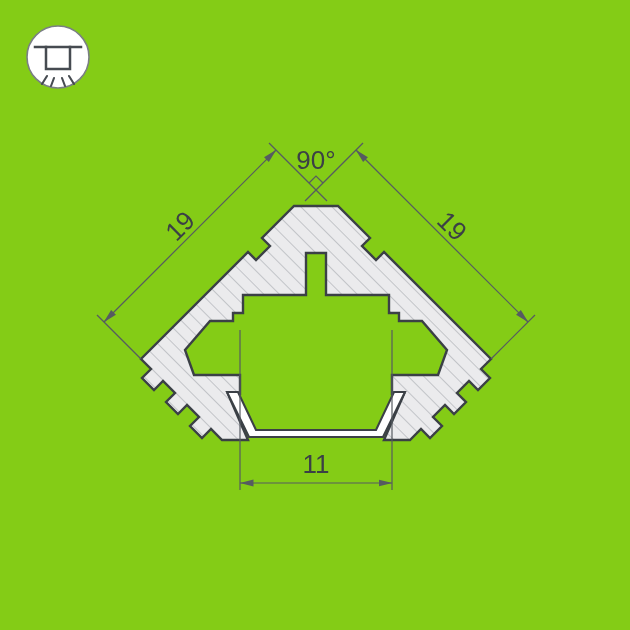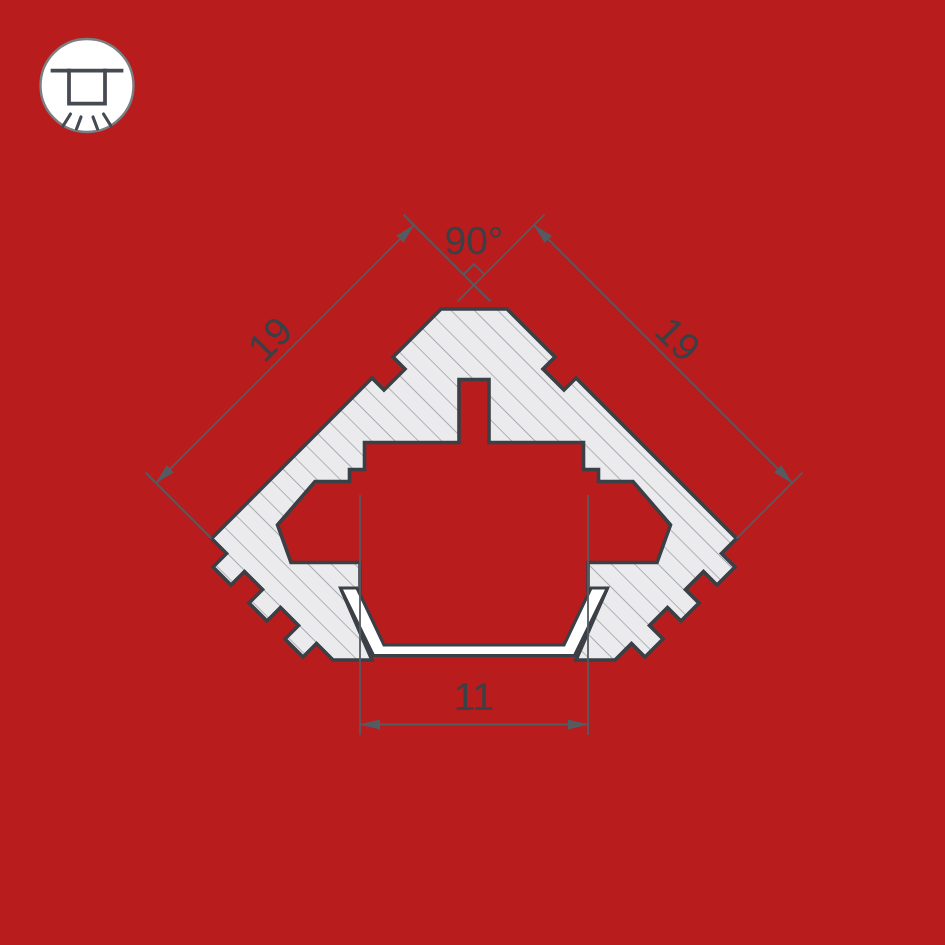--- a/index.html
+++ b/index.html
@@ -8,21 +8,21 @@
     width:630px;
     height:630px;
     background:#ffffff;
     font-family:"Liberation Sans", sans-serif;
     overflow:hidden;
   }
   .stage{
     position:relative;
     width:630px;
     height:630px;
-    background:#b91c1c;
+    background:#84cc16;
   }
   svg{display:block}
   .dim-text{
     font-family:"Liberation Sans", sans-serif;
     font-size:26px;
     fill:#3b4046;
     text-anchor:middle;
   }
 </style>
 </head>

